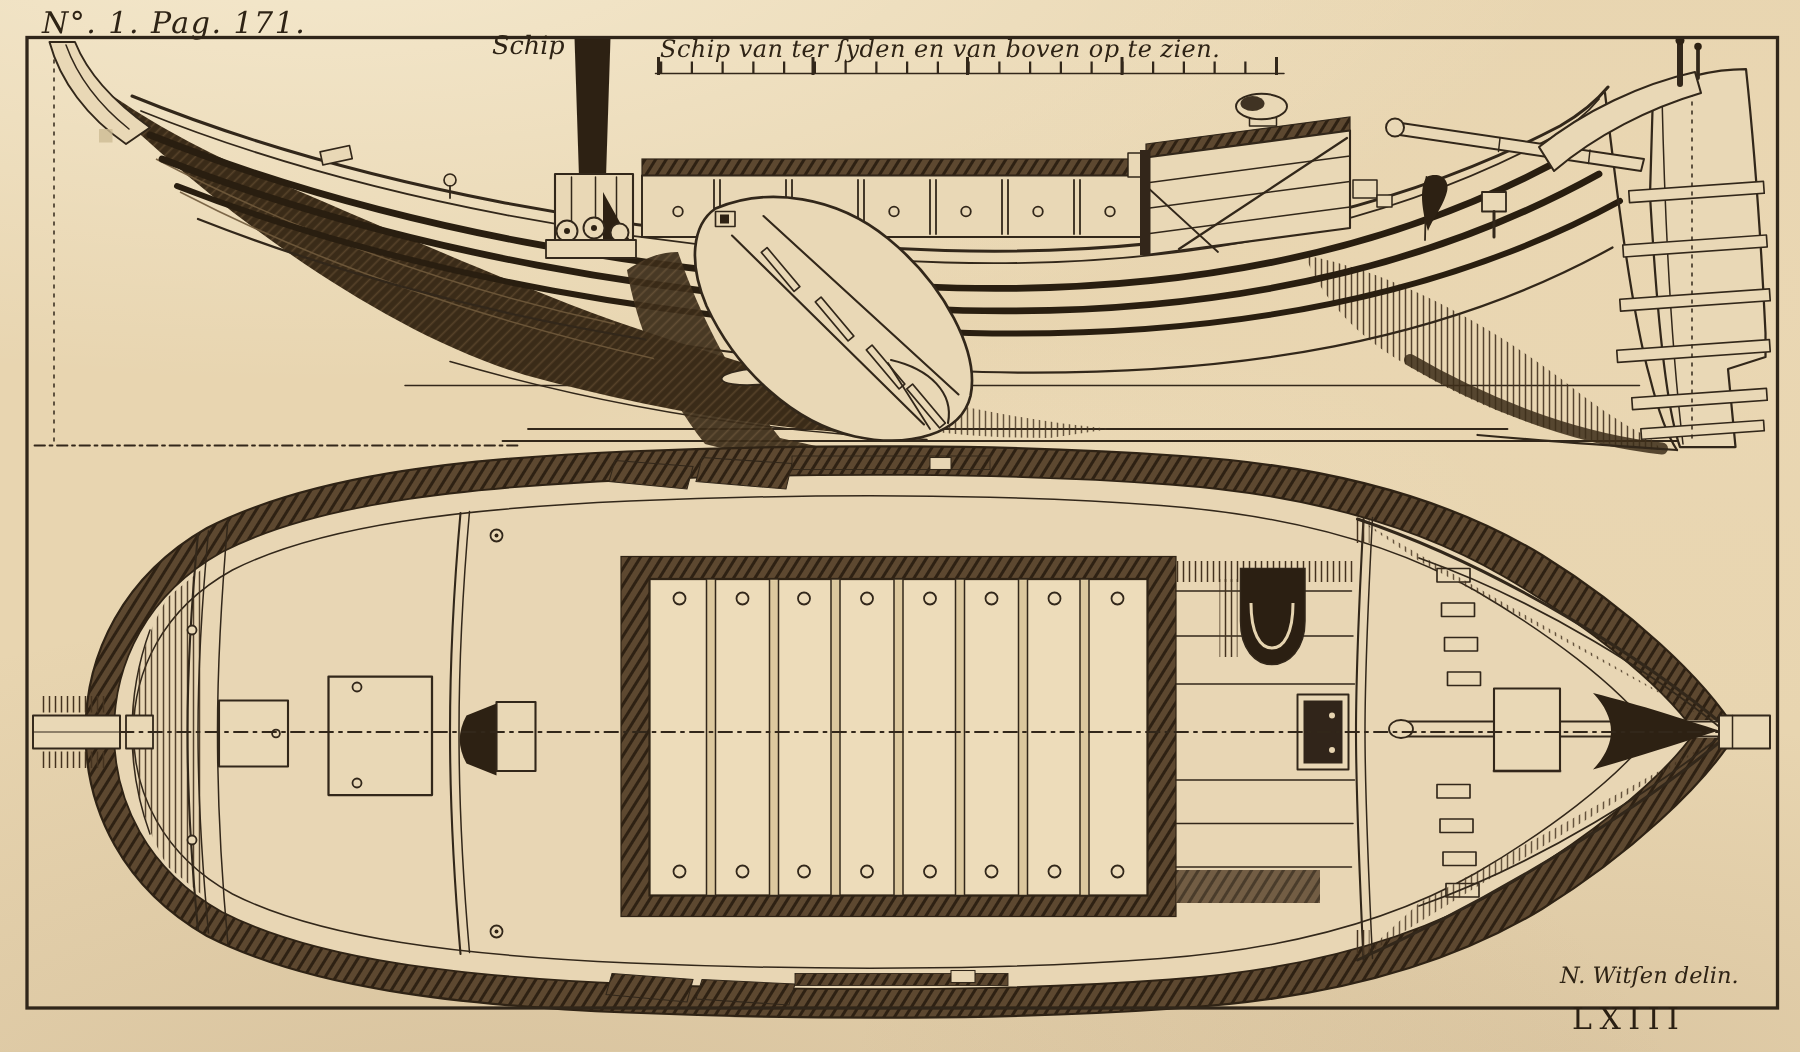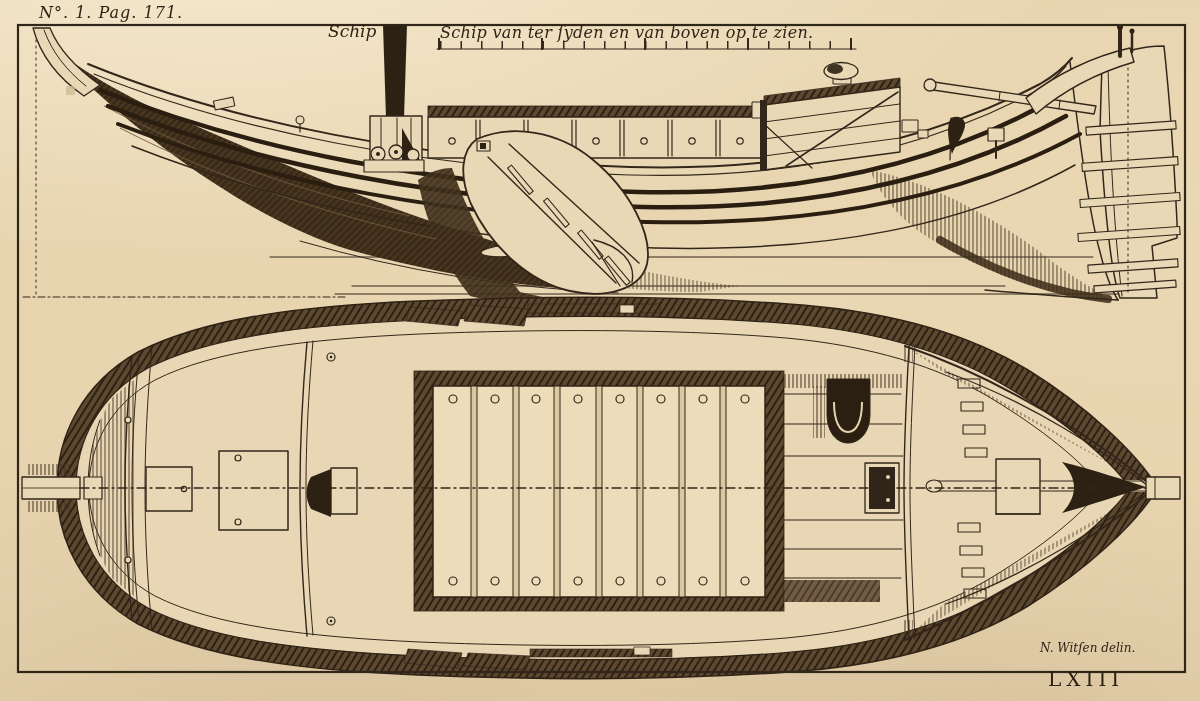--- a/index.html
+++ b/index.html
@@ -9,25 +9,25 @@
     background-image:
       radial-gradient(1400px 520px at 18% -8%, rgba(255,249,230,.55), transparent 60%),
       radial-gradient(900px 420px at 100% 28%, rgba(236,217,182,.45), transparent 70%),
       radial-gradient(1250px 640px at 28% 116%, rgba(148,117,82,.22), transparent 65%),
       radial-gradient(700px 340px at 88% 102%, rgba(160,130,95,.18), transparent 70%),
       radial-gradient(500px 200px at 55% 50%, rgba(255,244,220,.18), transparent 70%);
     font-family:"DejaVu Serif", serif;
   }
   .eng{position:absolute;left:0;top:0;}
   .txt{position:absolute;color:#2e2315;font-style:italic;white-space:nowrap;}
-  .t-pageref{left:28px;top:3px;font-size:16px;letter-spacing:1px;margin-left:11px;}
+  .t-pageref{left:28px;top:3px;font-size:20px;letter-spacing:1px;}
   .t-title1{left:128px;top:21px;font-size:17px;letter-spacing:.5px;}
   .t-title2{left:328px;top:21px;font-size:17px;}
   .t-title3{left:440px;top:23px;font-size:16px;letter-spacing:.3px;}
-  .t-sig{left:1040px;top:641px;font-size:12px;}
+  .t-sig{left:1040px;top:641px;font-size:15px;}
   .t-plateno{left:1048px;top:667px;font-size:20px;font-style:normal;letter-spacing:5px;color:#2b2013;}
   .k{stroke:#32271a;fill:none;stroke-linecap:round;stroke-linejoin:round;}
   .fp{fill:#e9d8b6;stroke:#32271a;stroke-linejoin:round;}
   .fd{fill:#2d2113;stroke:none;}
 </style>
 </head>
 <body>
 
 <div class="plate">
 

